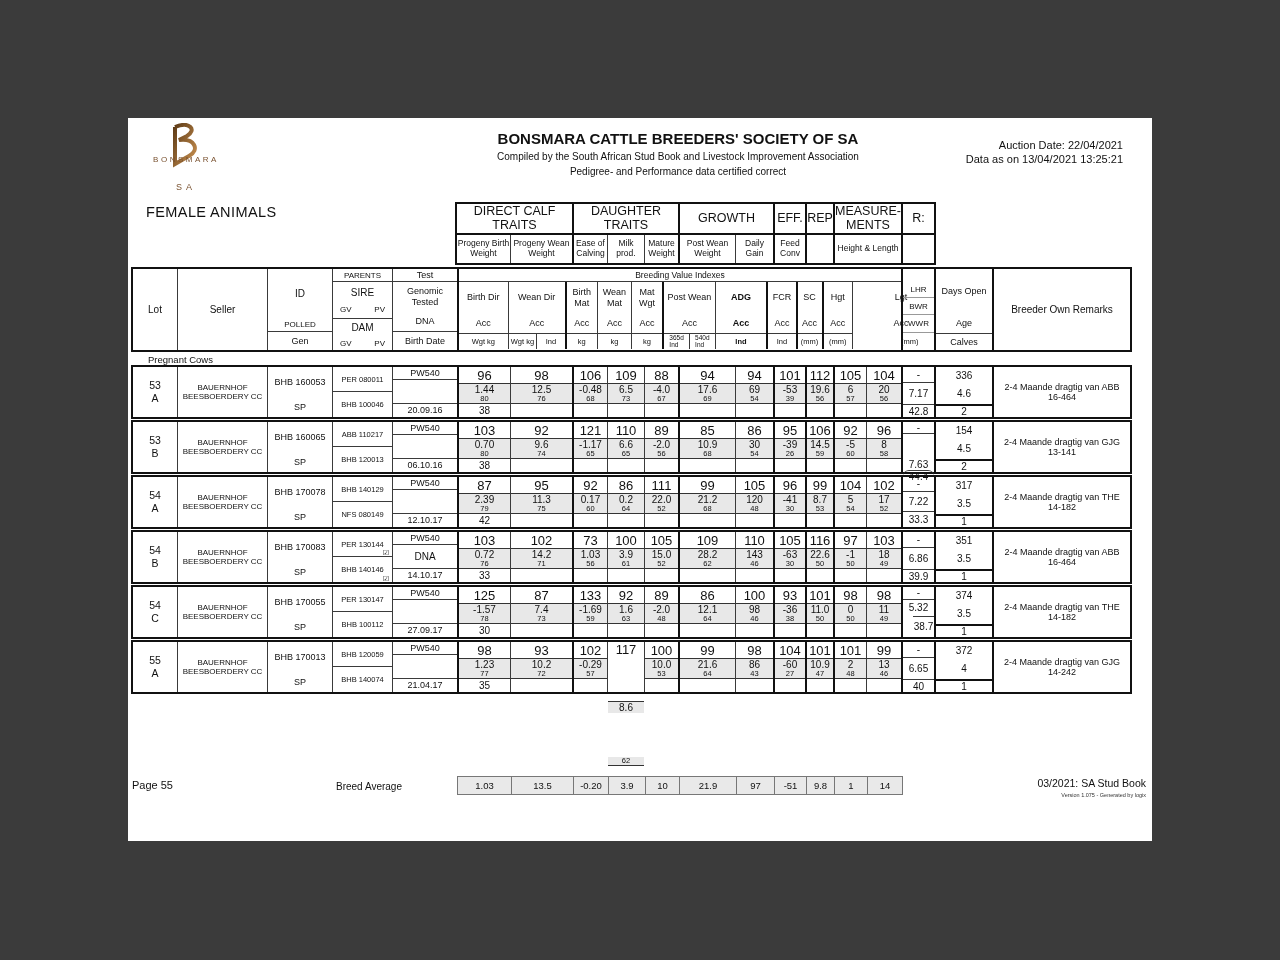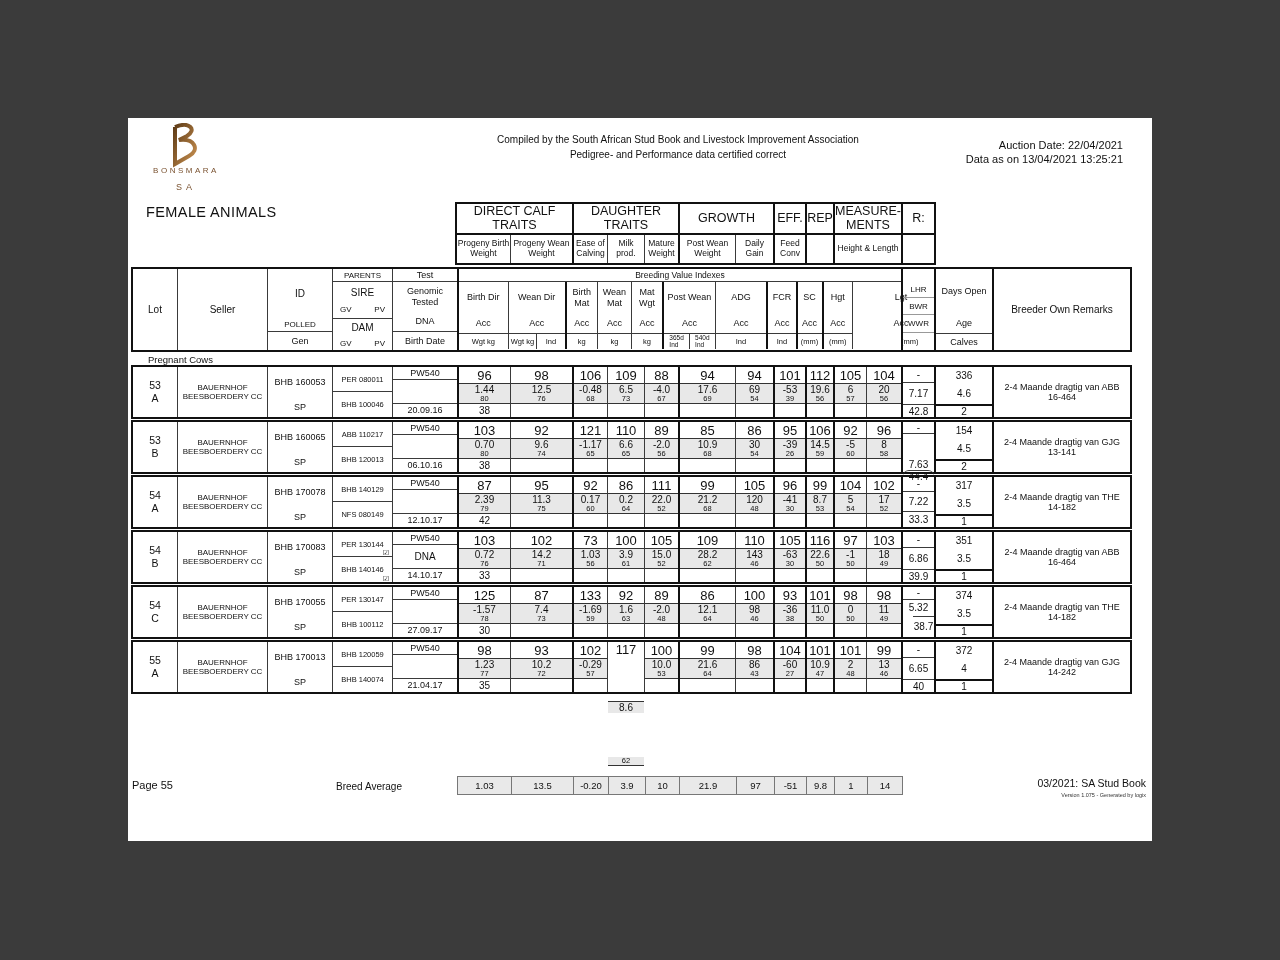--- a/index.html
+++ b/index.html
@@ -17,21 +17,21 @@
   .bb1{border-bottom:1px solid #3a3a3a}
   .bt2{border-top:2px solid #111}
   .lb{border-bottom:1px solid #999}
   .fs6{font-size:6.5px;line-height:1.05}
   .fs7{font-size:7.5px}
   .fs8{font-size:8px}
   .fs85{font-size:8.5px;line-height:1.2}
   .fs9{font-size:9px;line-height:1.15}
   .fs10{font-size:10px}
   
-  #logo-brand{position:absolute;left:10px;top:48px;width:96px;text-align:center;font-size:8px;letter-spacing:2.5px;color:#7a5230}
+  #logo-brand{position:absolute;left:10px;top:37px;width:96px;text-align:center;font-size:8px;letter-spacing:2.5px;color:#7a5230}
   #logo-sa{position:absolute;left:10px;top:64px;width:96px;text-align:center;font-size:9px;letter-spacing:4px;color:#7a5230}
   #title-block{position:absolute;left:240px;top:12px;width:620px;text-align:center}
   #doc-title{font-size:15px;font-weight:bold}
   .doc-sub{font-size:10px;margin-top:4px}
   #date-block{position:absolute;left:815px;top:20px;width:180px;text-align:right;font-size:11px;line-height:14px}
   #female-heading{position:absolute;left:18px;top:86px;font-size:14.5px;letter-spacing:.4px}
   #pregnant-label{position:absolute;left:20px;top:236px;font-size:9.5px}
   
   #trait-box{position:absolute;left:327px;top:84px;display:flex;flex-direction:column;border:2px solid #111;width:fit-content;background:#fff}
   .tgrow{display:flex}
@@ -73,20 +73,21 @@
         <stop offset="0" stop-color="#5f3c17"></stop>
           <stop offset="1" stop-color="#c89050"></stop>
       </linearGradient>
     </defs>
     <path d="M11 4 C 26 -2 33 7 23 13 L15 17 C 31 15 36 27 25 33 L11 41 L11 4" fill="none" stroke="url(#lg)" stroke-width="4" stroke-linejoin="miter"></path>
   </svg>
   <div id="logo-brand">BONSMARA</div>
   <div id="logo-sa">SA</div>
 
   <div id="title-block">
+    <div id="doc-title">BONSMARA CATTLE BREEDERS' SOCIETY OF SA</div>
     <div class="doc-sub">Compiled by the South African Stud Book and Livestock Improvement Association</div>
     <div class="doc-sub">Pedigree- and Performance data certified correct</div>
   </div>
 
   <div id="date-block">
     <div>Auction Date: 22/04/2021</div>
     <div>Data as on 13/04/2021 13:25:21</div>
   </div>
 
   <div id="female-heading">FEMALE ANIMALS</div>
@@ -203,21 +204,21 @@
           <div class="stack bl2" style="width: 57px;">
             <div class="cen fs9 pre" style="height: 31px;">Post Wean</div>
             <div class="cen fs9" style="height: 20px;">Acc</div>
             <div class="hrow bt1" style="height: 16px;">
               <div class="half pre fs6">365d
 Ind</div>
               <div class="half pre fs6 bl1">540d
 Ind</div>
             </div>
           </div>
-          <div class="stack bl1" style="width: 56px;">
+          <div class="stack bl1" style="width: 56px; font-weight: bold;">
             <div class="cen fs9 pre" style="height: 31px;">ADG</div>
             <div class="cen fs9" style="height: 20px;">Acc</div>
             <div class="hrow bt1" style="height: 16px;">
               <div class="half pre fs7">Ind</div>
             </div>
           </div>
           <div class="stack bl2" style="width: 32px;">
             <div class="cen fs9 pre" style="height: 31px;">FCR</div>
             <div class="cen fs9" style="height: 20px;">Acc</div>
             <div class="hrow bt1" style="height: 16px;">

